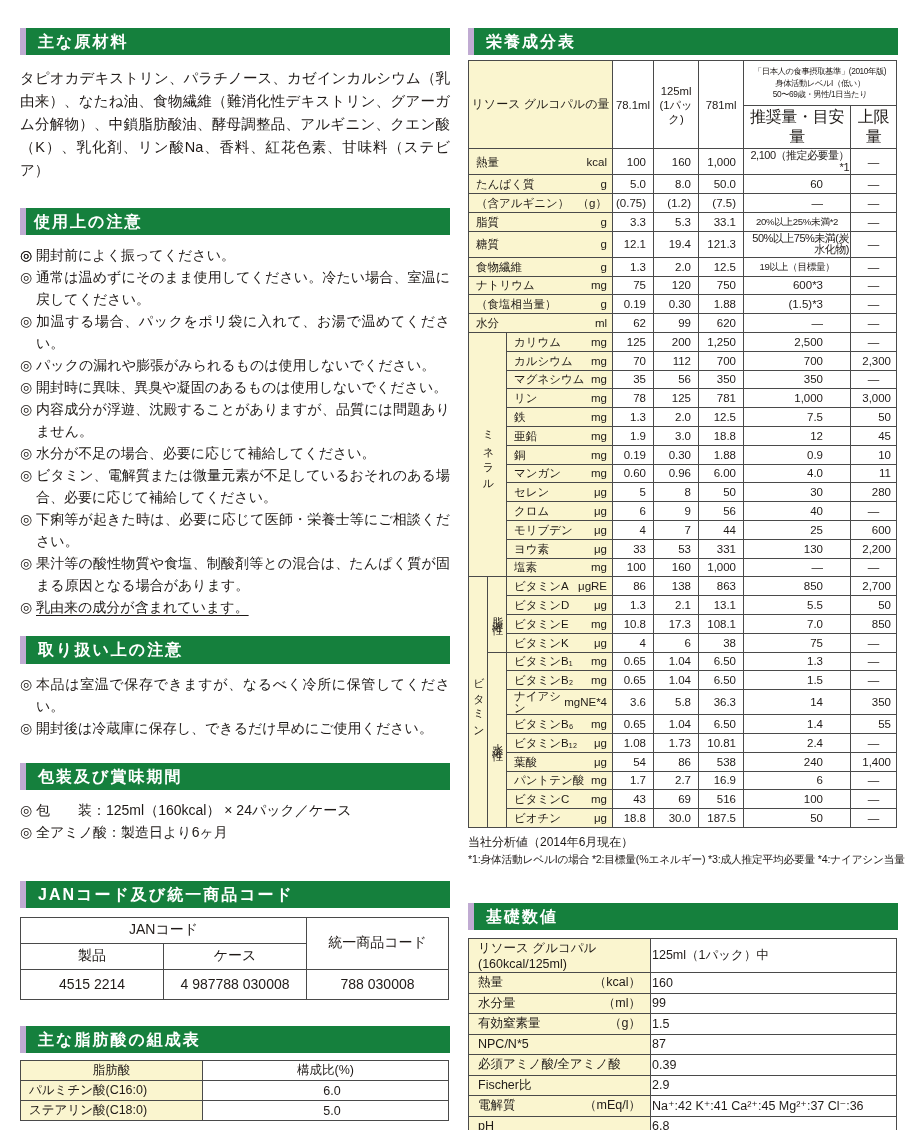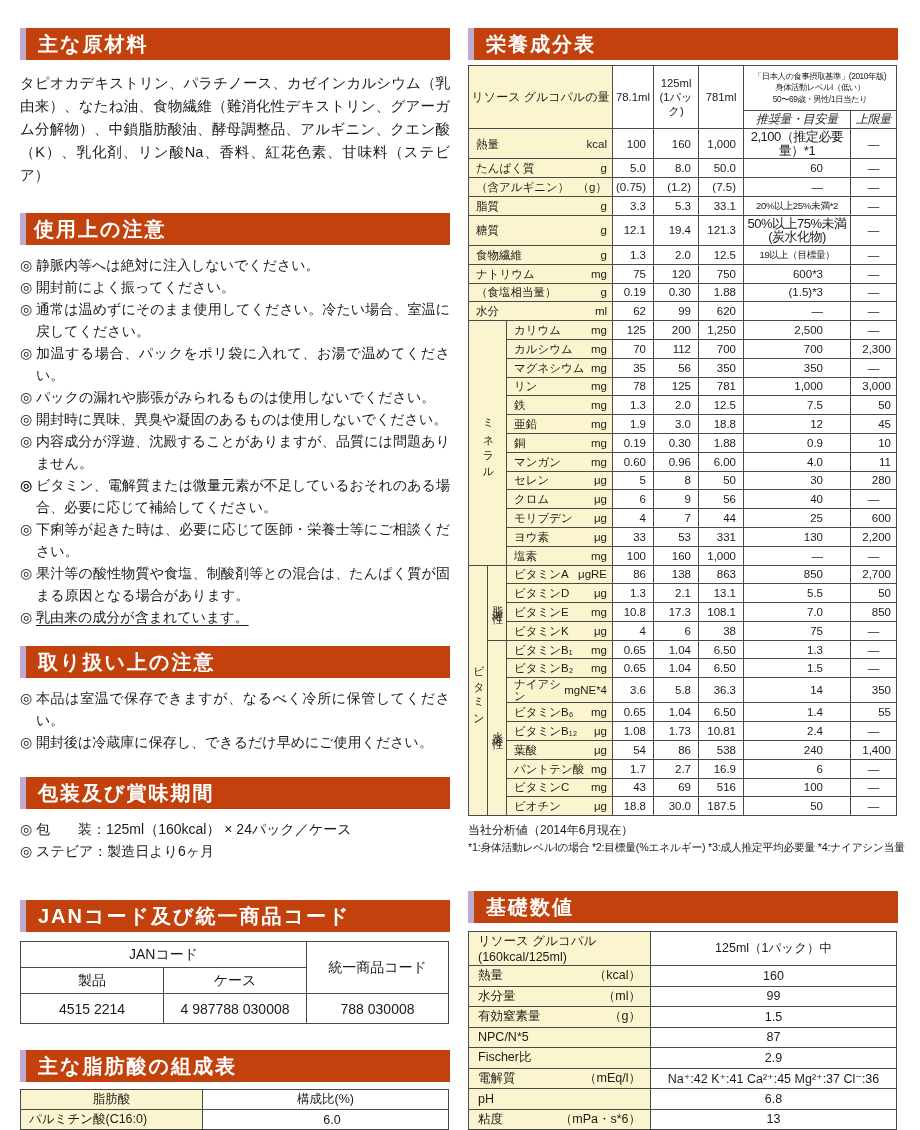--- a/index.html
+++ b/index.html
@@ -8,23 +8,23 @@
     padding:28px 22px 10px 20px;
     font-family:"Liberation Sans","DejaVu Sans",sans-serif;
     color:#1f1a17;
     -webkit-font-smoothing:antialiased;
   }
   .cols{display:flex;gap:18px;}
   .col{width:430px;flex:0 0 430px;}
 
   
   .sec-bar{
-    background:#c2410c;
+    background:#15803d;
     border-left:6px solid #C0ABD2;
-    color:#fff;font-weight:bold;font-size:20px;letter-spacing:2px;
+    color:#fff;font-weight:bold;font-size:16px;letter-spacing:2px;
     padding:4px 0 4px 12px;box-sizing:border-box;line-height:1.2;
   }
 
   
   .ingredients{font-size:14.5px;line-height:23px;margin:12px 0 0 0;text-align:justify;}
   .notes{margin-top:9px;}
   .note{position:relative;padding-left:16px;font-size:14px;line-height:22px;text-align:justify;}
   .note .mark{position:absolute;left:0;top:0;}
   .note .u{text-decoration:underline;text-underline-offset:3px;}
 
@@ -46,89 +46,89 @@
   .fat .vl{text-align:center;padding-left:14px;}
 
   
   .nutri{width:428px;margin-top:5px;font-size:11.5px;}
   .nutri thead tr:first-child{height:45px;}
   .nutri thead tr:nth-child(2){height:17px;}
   .nutri thead th{text-align:center;line-height:1.25;}
   .nutri .hlabel{font-size:12px;}
   .nutri .hml{white-space:pre-line;font-size:11.3px;}
   .nutri .href{white-space:pre-line;font-size:8.3px;letter-spacing:-0.4px;line-height:1.35;}
-  .nutri .hsub{font-size:12px;letter-spacing:-0.3px;font-style:italic;}
+  .nutri .hsub{font-size:16px;letter-spacing:-0.3px;}
   .nutri tbody td{height:15.8px;line-height:1.05;}
   .nutri .lblcell{padding:0;}
   .nutri .lbl{display:flex;justify-content:space-between;align-items:center;padding:0 5px 0 7px;}
   .nutri .lbl .un{white-space:nowrap;}
   .nutri td.num{text-align:right;padding-right:7px;}
   .nutri td.rec-num{text-align:right;padding-right:27px;}
   .nutri td.rec-sm{text-align:center;font-size:9.6px;letter-spacing:-0.3px;}
-  .nutri td.rec-xs{text-align:center;font-size:13px;letter-spacing:-0.5px;}
+  .nutri td.rec-xs{text-align:right;font-size:11px;letter-spacing:-0.5px;}
   .nutri td.up-num{text-align:right;padding-right:5px;}
   .nutri td.up-dash{text-align:center;}
   .nutri td.vg{
     writing-mode:vertical-rl;text-orientation:upright;
     text-align:center;vertical-align:middle;letter-spacing:4px;
     font-size:11px;padding:0;
   }
   .nutri tr.dashed td{border-top:1px dashed #777;}
   .foot1{font-size:12px;margin-top:6px;}
   .foot2{font-size:10.7px;letter-spacing:-0.2px;margin-top:2px;white-space:nowrap;}
 
   
   .basic{width:428px;margin-top:8px;font-size:12.5px;}
   .basic td{height:17.5px;}
   .basic .lbl{display:flex;justify-content:space-between;align-items:center;padding:0 8px;}
-  .basic .bval{text-align:center;margin-left:36px;}
+  .basic .bval{text-align:left;margin-left:36px;}
 
   .mt-usage{margin-top:26px;padding-left:8px;}
   .mt-handling{margin-top:18px;}
   .mt-packaging{margin-top:24px;}
   .mt-jan{margin-top:38px;}
   .mt-fat{margin-top:26px;}
   .mt-basic{margin-top:36px;}
 </style>
 </head>
 <body>
 
 <div class="cols">
 
   <div class="col">
 
     <div class="sec-bar">主な原材料</div>
     <p class="ingredients">タピオカデキストリン、パラチノース、カゼインカルシウム（乳由来）、なたね油、食物繊維（難消化性デキストリン、グアーガム分解物）、中鎖脂肪酸油、酵母調整品、アルギニン、クエン酸（K）、乳化剤、リン酸Na、香料、紅花色素、甘味料（ステビア）</p>
 
     <div class="sec-bar mt-usage">使用上の注意</div>
     <div class="notes" id="usage-notes">
-        <div class="note"><span class="mark">◎</span><span>静脈内等へは絶対に注入しないでください。</span></div>
+        <div class="note"><span class="mark">◎</span></div>
         <div class="note"><span class="mark">◎</span><span>開封前によく振ってください。</span></div>
         <div class="note"><span class="mark">◎</span><span>通常は温めずにそのまま使用してください。冷たい場合、室温に戻してください。</span></div>
         <div class="note"><span class="mark">◎</span><span>加温する場合、パックをポリ袋に入れて、お湯で温めてください。</span></div>
         <div class="note"><span class="mark">◎</span><span>パックの漏れや膨張がみられるものは使用しないでください。</span></div>
         <div class="note"><span class="mark">◎</span><span>開封時に異味、異臭や凝固のあるものは使用しないでください。</span></div>
         <div class="note"><span class="mark">◎</span><span>内容成分が浮遊、沈殿することがありますが、品質には問題ありません。</span></div>
-        <div class="note"><span class="mark">◎</span></div>
+        <div class="note"><span class="mark">◎</span><span>水分が不足の場合、必要に応じて補給してください。</span></div>
         <div class="note"><span class="mark">◎</span><span>ビタミン、電解質または微量元素が不足しているおそれのある場合、必要に応じて補給してください。</span></div>
         <div class="note"><span class="mark">◎</span><span>下痢等が起きた時は、必要に応じて医師・栄養士等にご相談ください。</span></div>
         <div class="note"><span class="mark">◎</span><span>果汁等の酸性物質や食塩、制酸剤等との混合は、たんぱく質が固まる原因となる場合があります。</span></div>
         <div class="note"><span class="mark">◎</span><span class="u">乳由来の成分が含まれています。</span></div>
       </div>
 
     <div class="sec-bar mt-handling">取り扱い上の注意</div>
     <div class="notes" id="handling-notes">
         <div class="note"><span class="mark">◎</span><span>本品は室温で保存できますが、なるべく冷所に保管してください。</span></div>
         <div class="note"><span class="mark">◎</span><span>開封後は冷蔵庫に保存し、できるだけ早めにご使用ください。</span></div>
       </div>
 
     <div class="sec-bar mt-packaging">包装及び賞味期間</div>
     <div class="notes" id="packaging-notes">
         <div class="note"><span class="mark">◎</span><span>包　　装：125ml（160kcal） × 24パック／ケース</span></div>
-        <div class="note"><span class="mark">◎</span><span>ステビア：製造日より6ヶ月</span></div>
+        <div class="note"><span class="mark">◎</span><span>全アミノ酸：製造日より6ヶ月</span></div>
       </div>
 
     <div class="sec-bar mt-jan">JANコード及び統一商品コード</div>
     <table class="jan">
       <colgroup>
           <col style="width:143px">
           <col style="width:143px">
           <col style="width:142px">
         </colgroup>
       <tbody>
@@ -715,20 +715,28 @@
             <td class="y">
               <div class="lbl">
                 <span>NPC/N*5</span>
               </div>
             </td>
             <td class="bval">87</td>
           </tr>
           <tr>
             <td class="y">
               <div class="lbl">
+                <span>必須アミノ酸/全アミノ酸</span>
+              </div>
+            </td>
+            <td class="bval">0.39</td>
+          </tr>
+          <tr>
+            <td class="y">
+              <div class="lbl">
                 <span>Fischer比</span>
               </div>
             </td>
             <td class="bval">2.9</td>
           </tr>
           <tr>
             <td class="y">
               <div class="lbl">
                 <span>電解質</span>
                 <span class="un">（mEq/l）</span>

